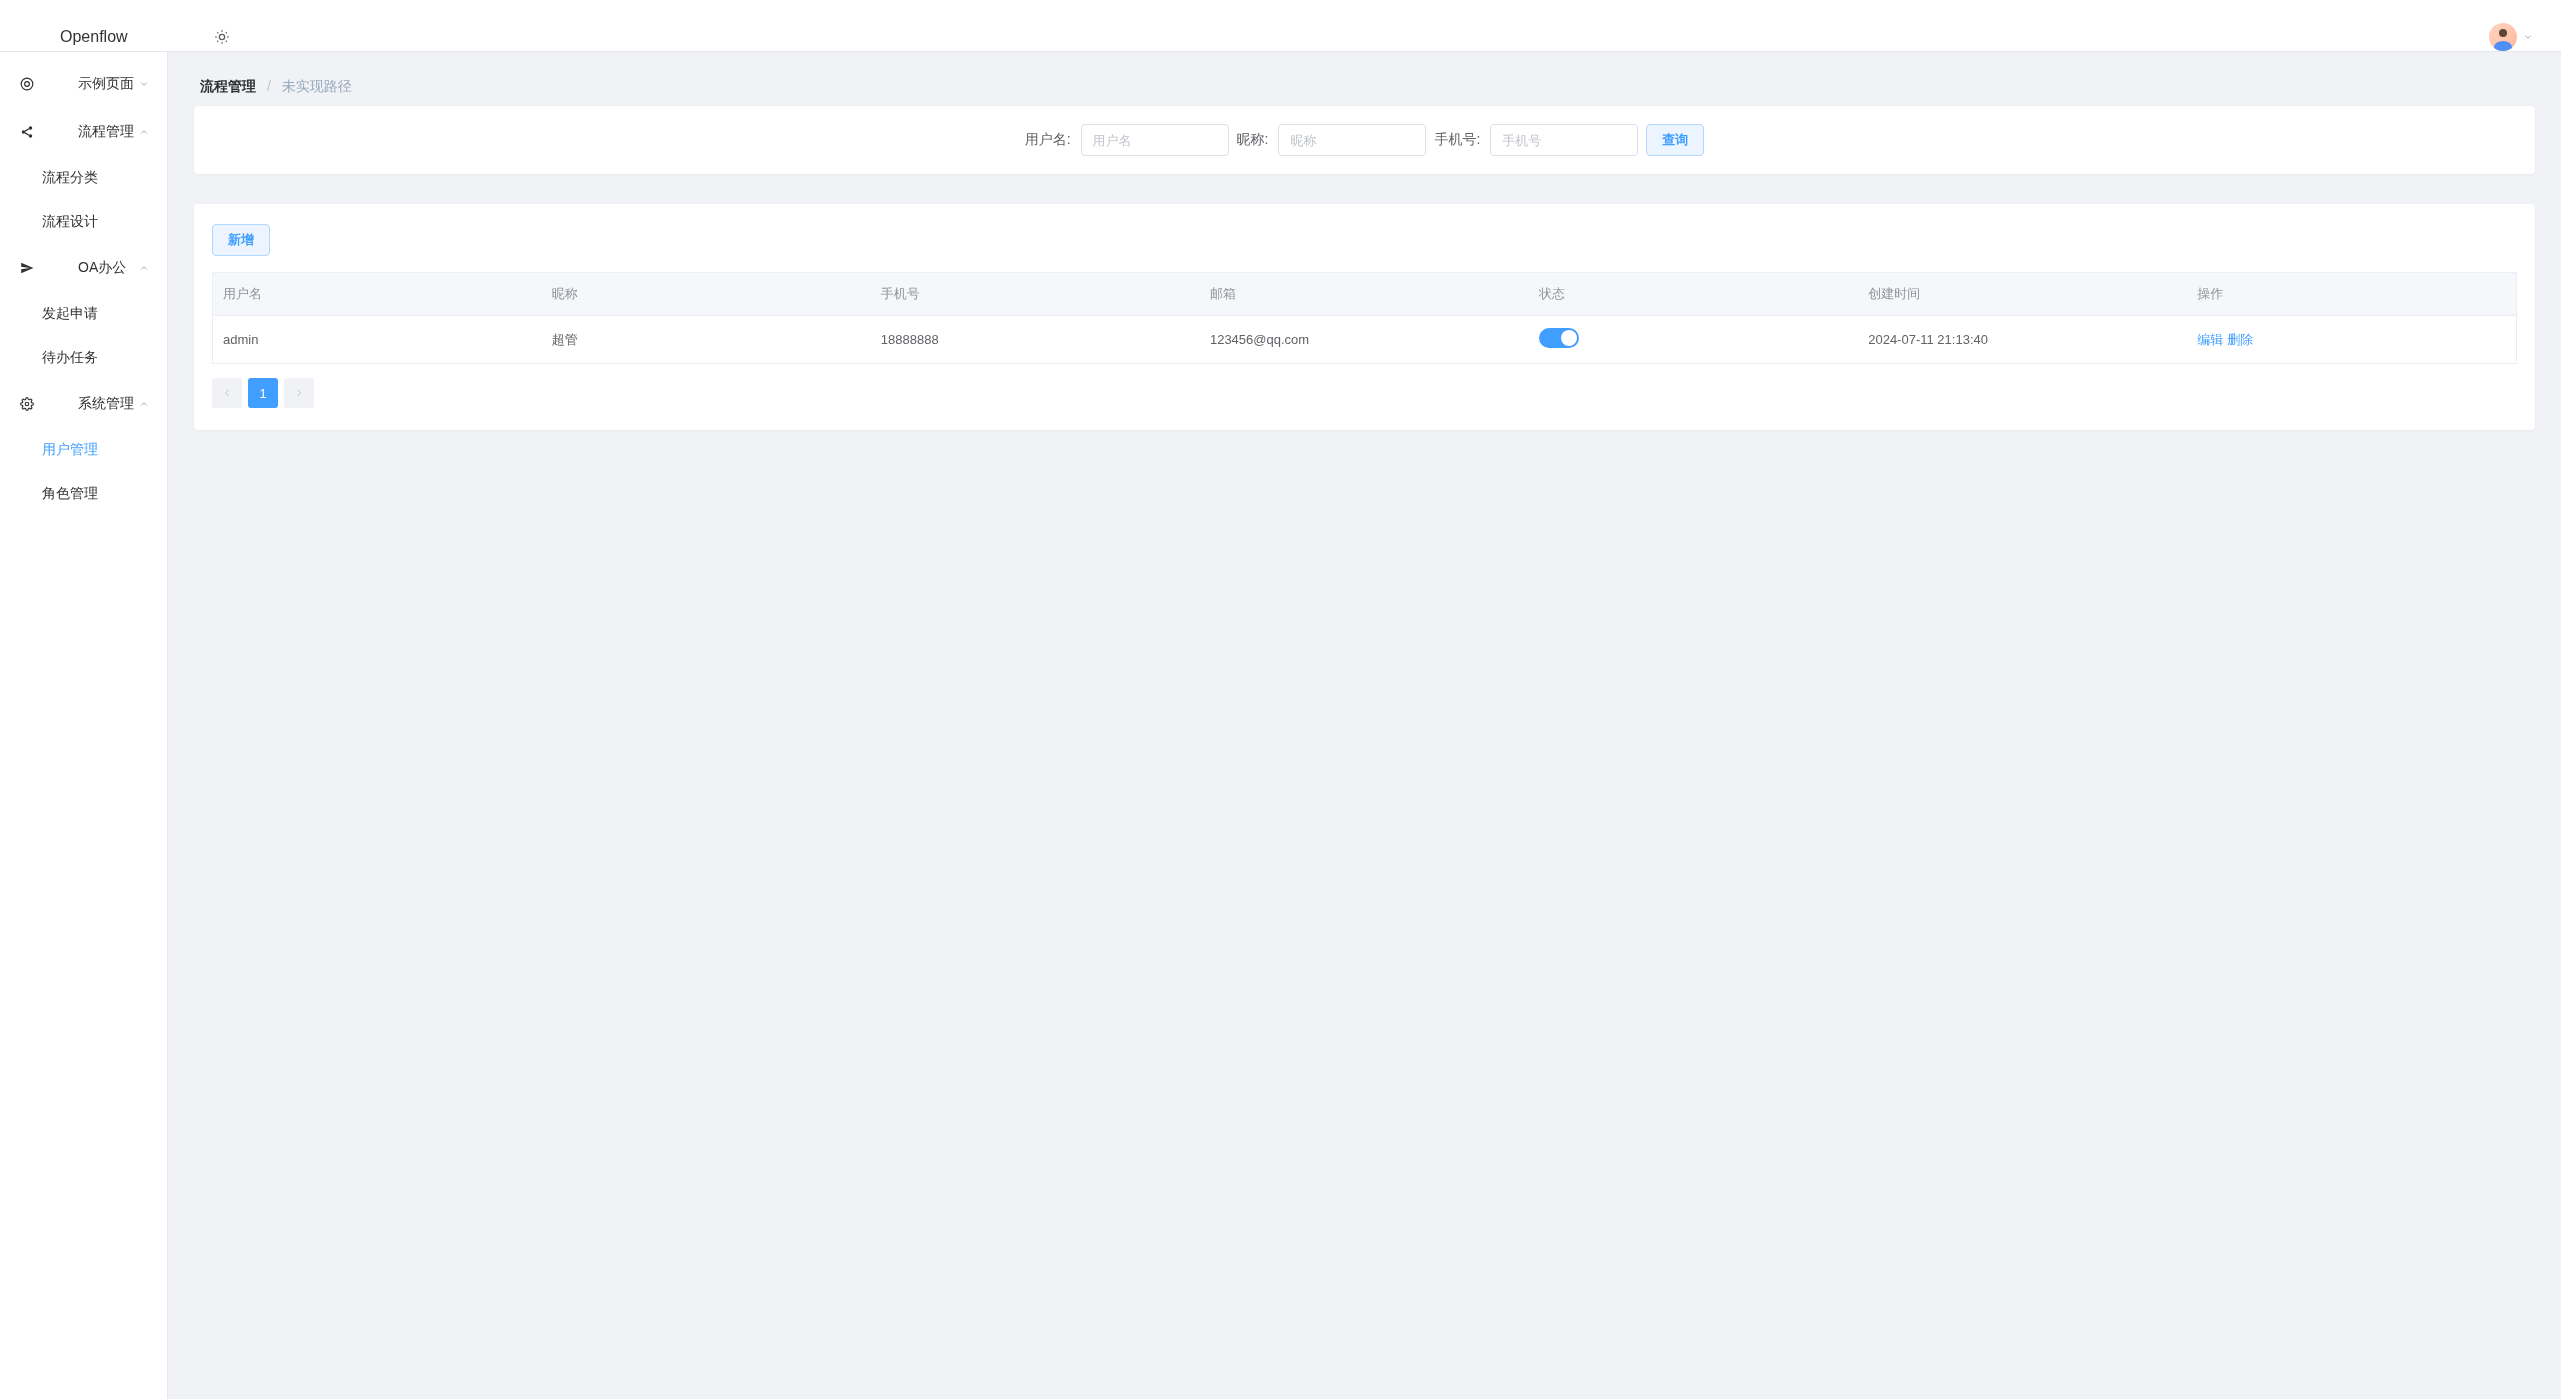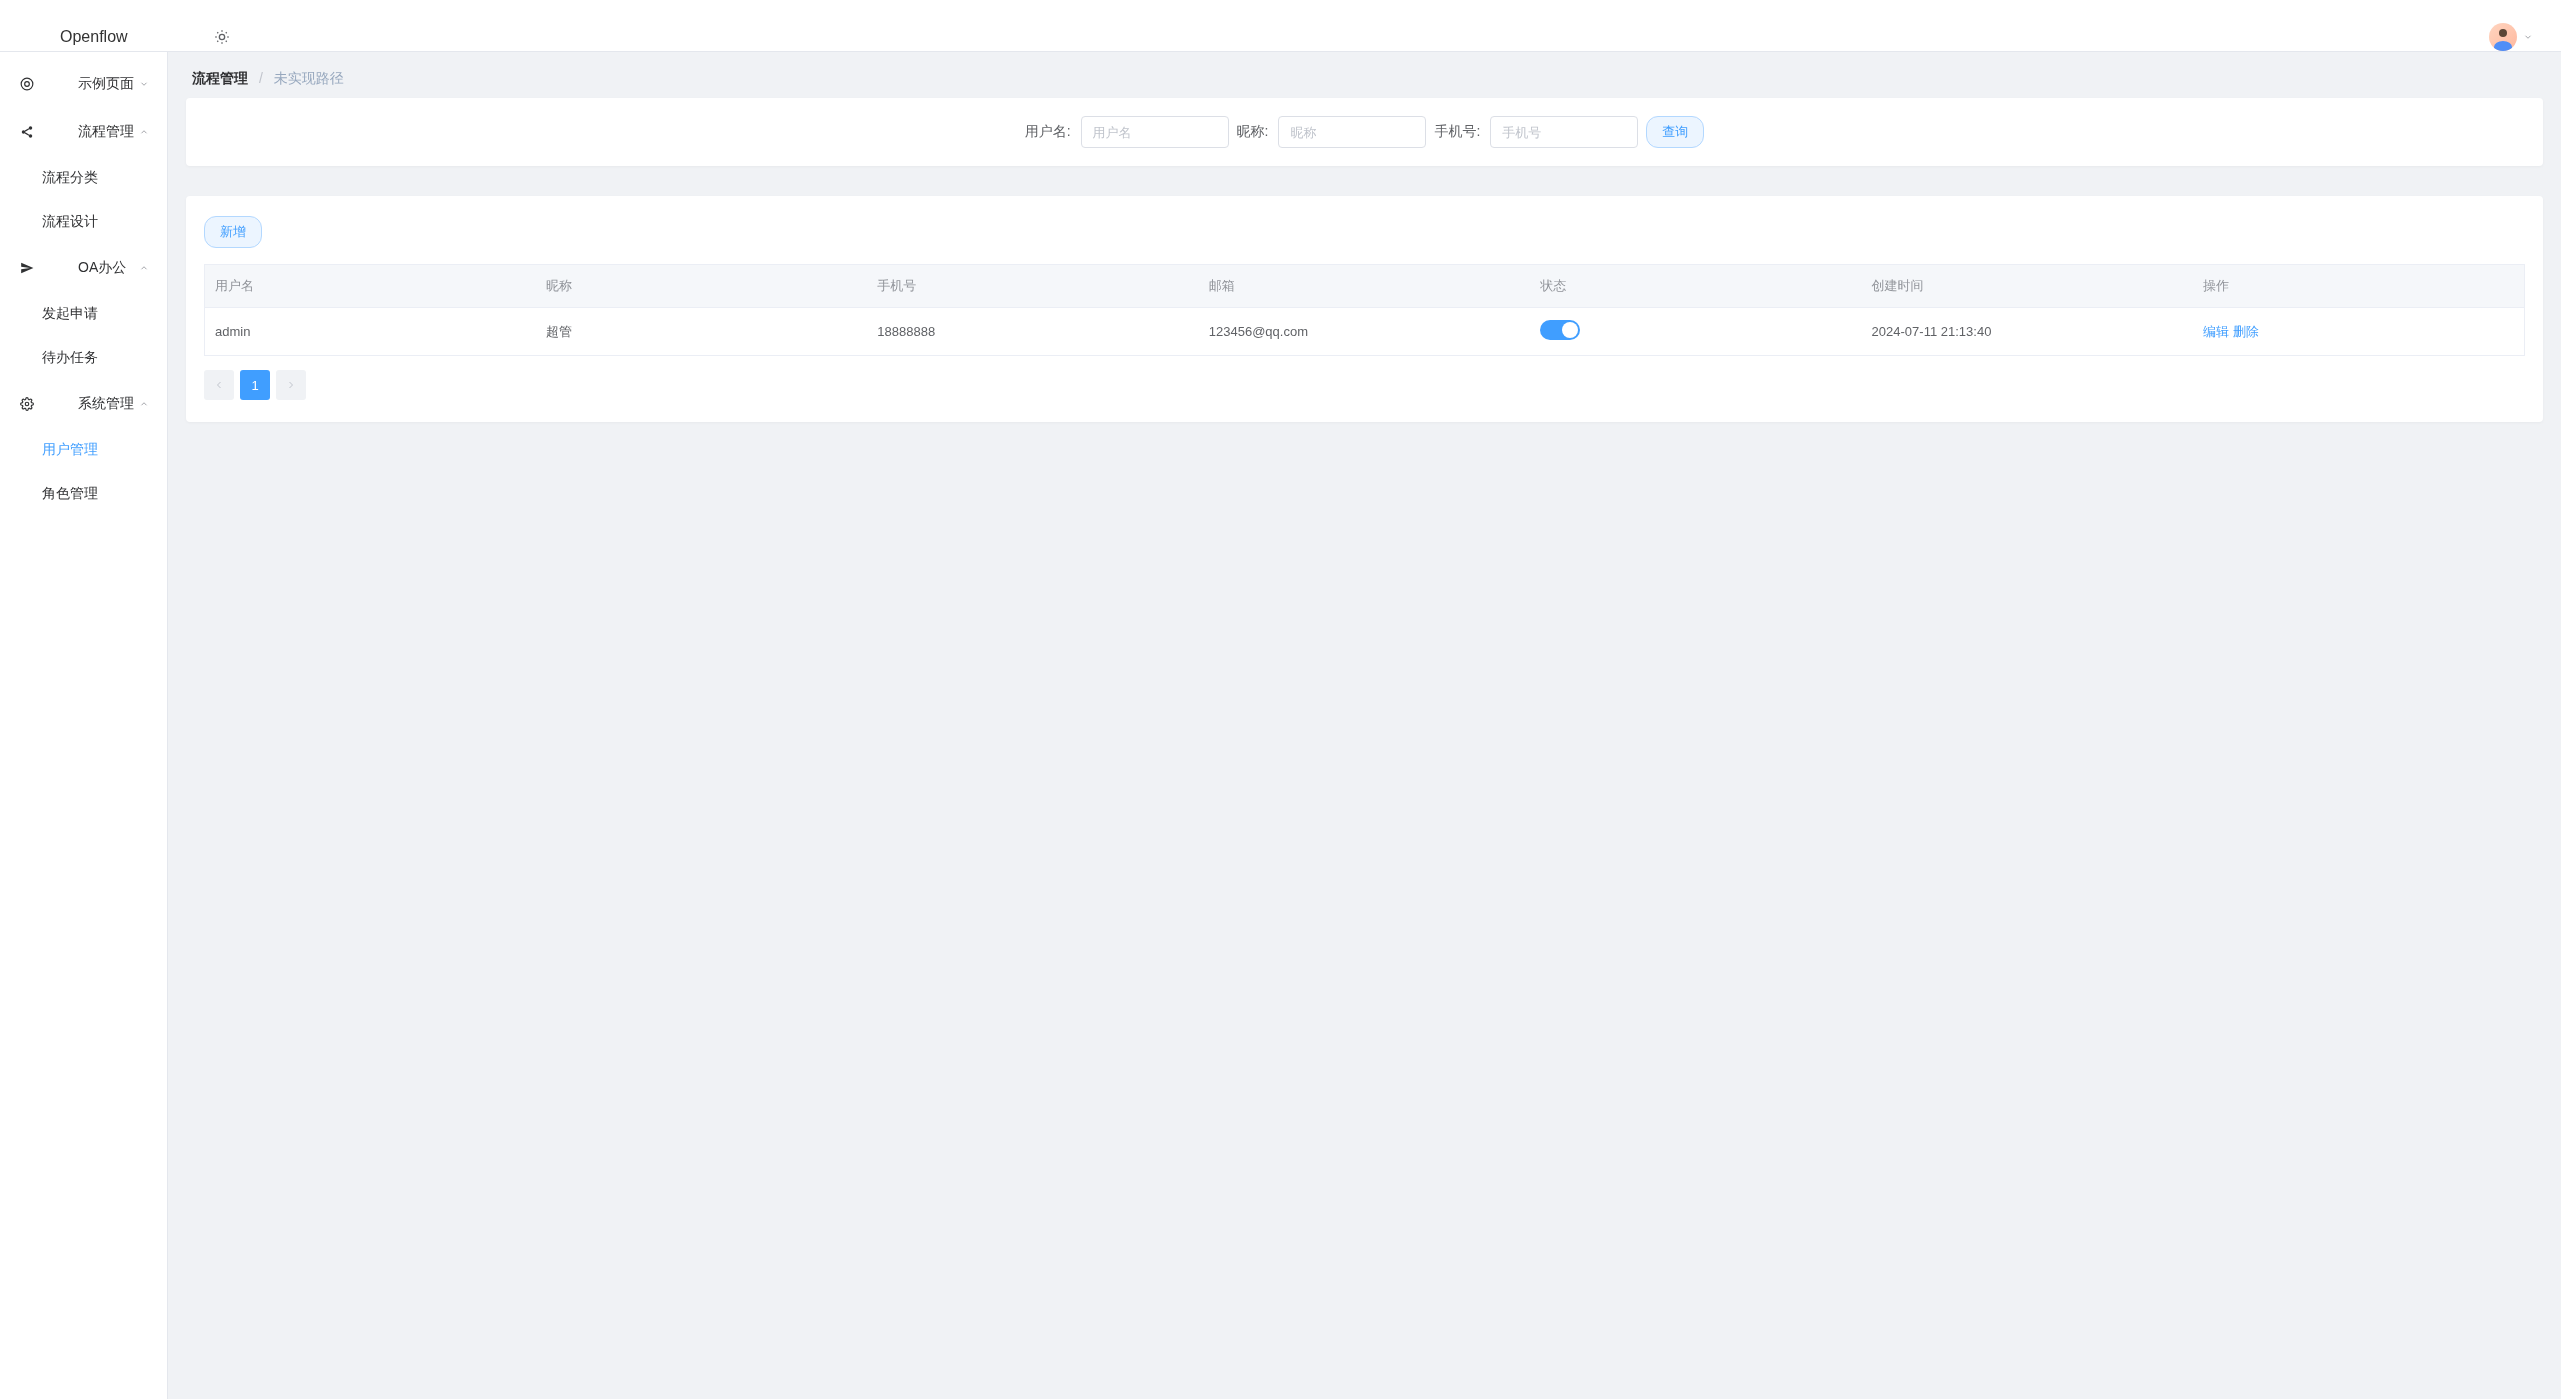--- a/index.html
+++ b/index.html
@@ -25,33 +25,33 @@
 
 .sidebar { width: 168px; border-right: 1px solid #e4e7ed; background: #fff; overflow-y: auto; padding-top: 8px; }
 .menu-item { display: flex; align-items: center; height: 48px; padding: 0 18px; cursor: pointer; color: #303133; font-size: 14px; position: relative; gap: 36px; }
 .menu-icon { width: 18px; height: 18px; margin-right: 6px; display: inline-flex; align-items: center; justify-content: center; color: #303133; }
 .menu-arrow { position: absolute; right: 18px; color: #909399; font-size: 12px; transition: transform .2s; }
 .menu-arrow.up { transform: rotate(180deg); }
 .submenu-item { display: flex; align-items: center; height: 44px; padding-left: 42px; cursor: pointer; color: #303133; font-size: 14px; }
 .submenu-item.active { color: #409eff; }
 
 
-.main { flex: 1; background: #f0f2f5; overflow-y: auto; padding: 4px; }
+.main { flex: 1; background: #f0f2f5; overflow-y: auto; padding: 12px; }
 .breadcrumb { padding: 14px 20px 10px 20px; font-size: 14px; background: #f0f2f5; }
 .breadcrumb .bc-item { color: #303133; font-weight: 600; }
 .breadcrumb .bc-sep { color: #c0c4cc; margin: 0 7px; }
 .breadcrumb .bc-last { color: #97a8be; font-weight: 400; }
 
 .card { background: #fff; border-radius: 4px; margin: 0 14px 12px 14px; box-shadow: 0 1px 3px rgba(0,0,0,.04); }
 .search-card { padding: 18px 18px; display: flex; align-items: center; gap: 8px; justify-content: center; }
 .form-item { display: flex; align-items: center; gap: 10px; }
 .form-label { color: #606266; font-size: 14px; }
 .form-input { width: 148px; height: 32px; border: 1px solid #dcdfe6; border-radius: 4px; padding: 0 11px; font-size: 13px; color: #606266; outline: none; }
 .form-input::placeholder { color: #c0c4cc; }
-.btn { height: 32px; padding: 0 15px; border-radius: 12px; border: 1px solid transparent; font-size: 13px; cursor: pointer; display: inline-flex; align-items: center; justify-content: center; background: #fff; }
+.btn { height: 32px; padding: 0 15px; border-radius: 4px; border: 1px solid transparent; font-size: 13px; cursor: pointer; display: inline-flex; align-items: center; justify-content: center; background: #fff; font-weight: bold; }
 .btn-primary-plain { color: #409eff; background: #ecf5ff; border-color: #b3d8ff; }
 
 .table-card { padding: 20px 18px 22px 18px; margin-top: 30px; }
 .table-toolbar { margin-bottom: 16px; }
 
 .table { width: 100%; border-collapse: collapse; border: 1px solid #ebeef5; }
 .table th { background: #f5f7fa; color: #909399; font-weight: 500; text-align: left; padding: 12px 10px; border-bottom: 1px solid #ebeef5; font-size: 13px; }
 .table td { padding: 12px 10px; border-bottom: 1px solid #ebeef5; color: #606266; font-size: 13px; vertical-align: middle; }
 .table tr:last-child td { border-bottom: 1px solid #ebeef5; }
 

